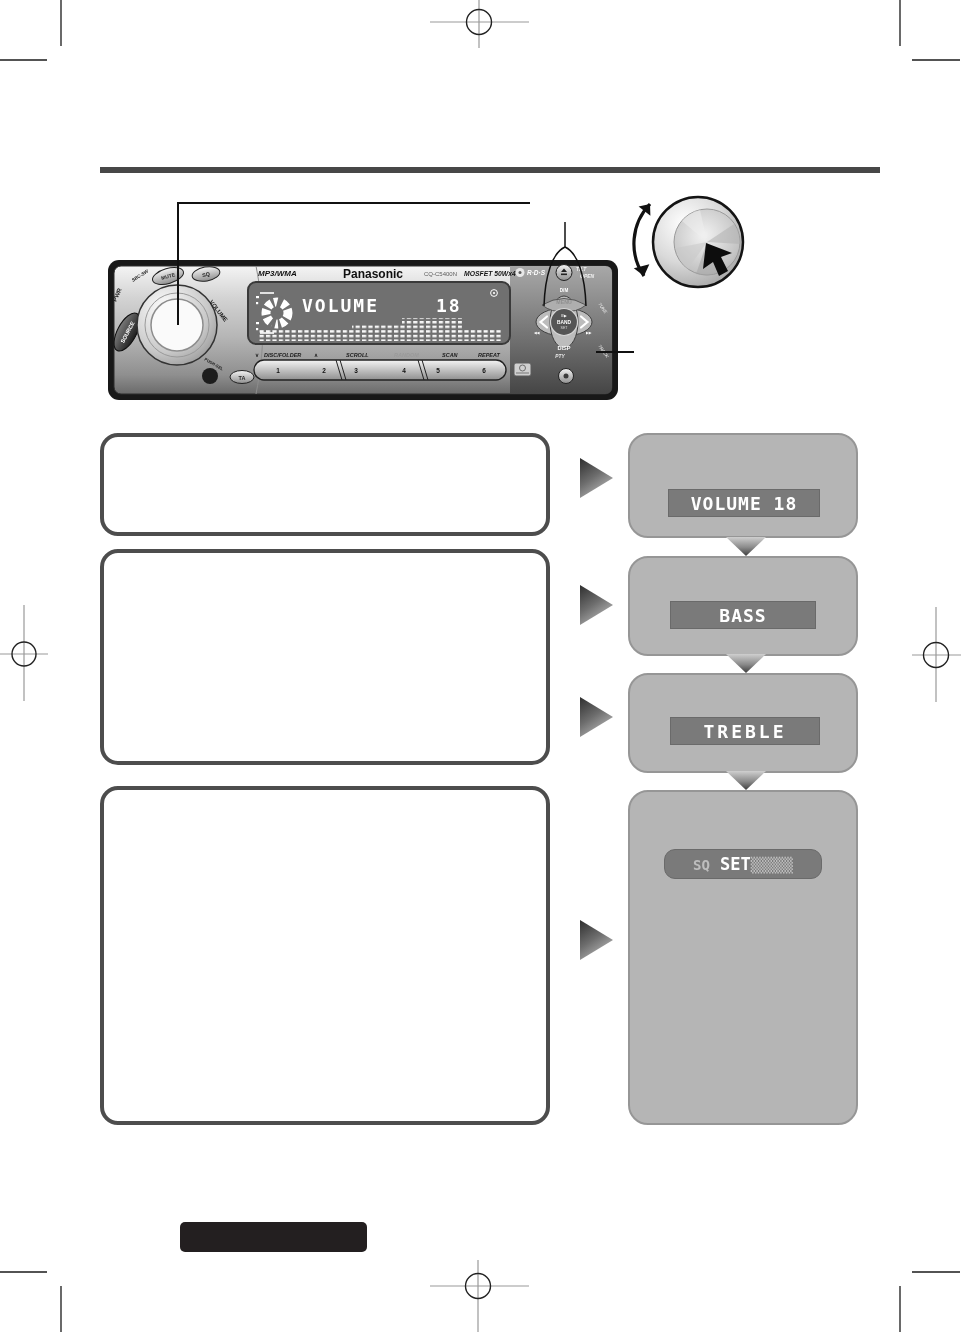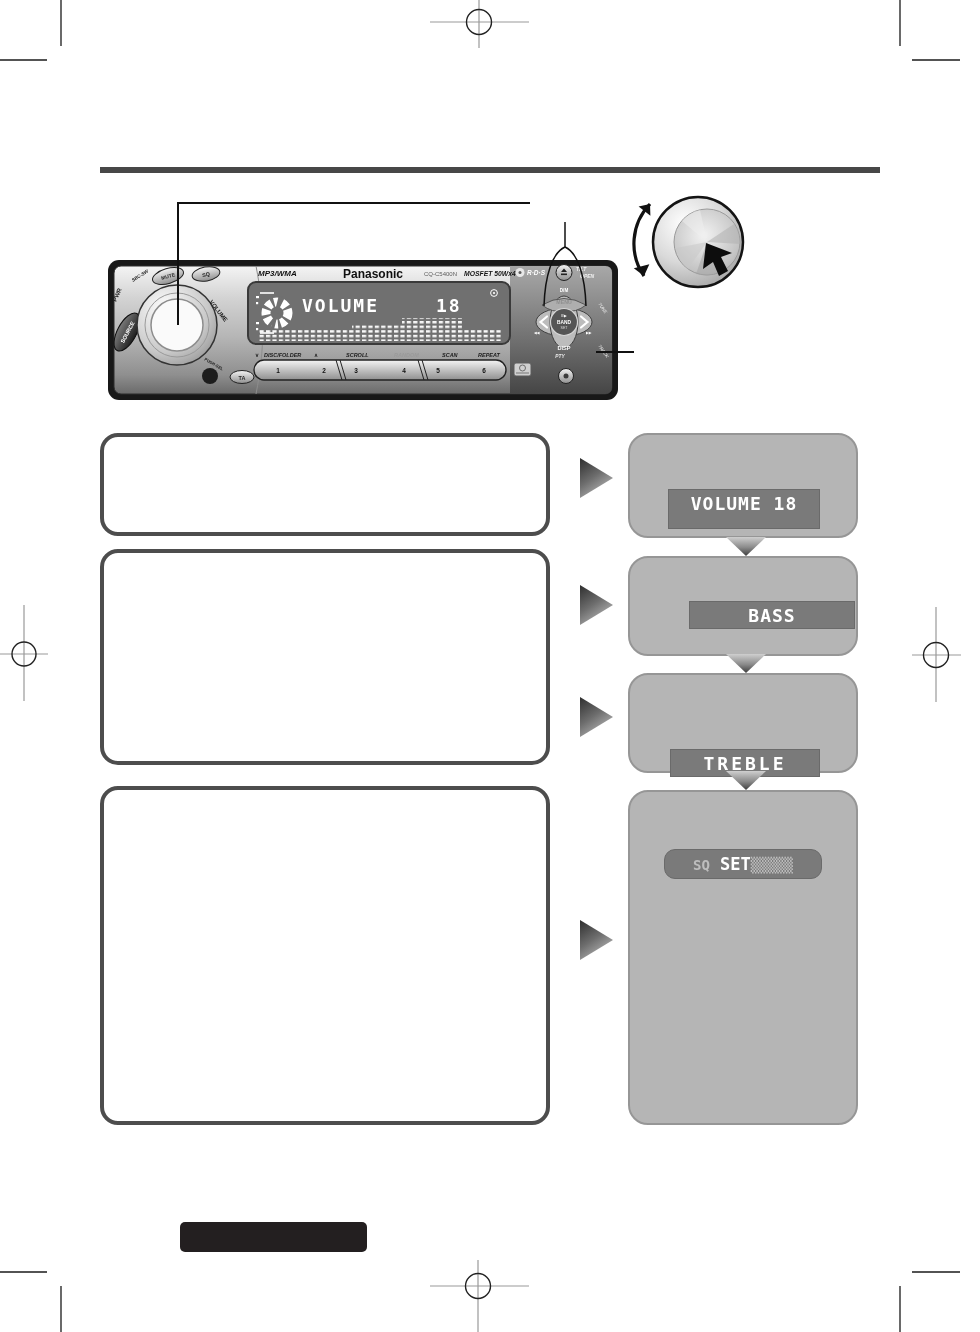--- a/index.html
+++ b/index.html
@@ -25,23 +25,23 @@
   
   .flow-panel { position:absolute; left:628px; width:230px; background:#b5b5b5;
                 border:2px solid #969696; border-radius:20px; }
   .fp1 { top:433px; height:105px; } .fp2 { top:556px; height:100px; }
   .fp3 { top:673px; height:100px; } .fp4 { top:790px; height:335px; }
 
   .lcd-strip { position:absolute; background:#7a7a7a; border:1px solid #6a6a6a;
                color:#fff; text-align:center; font-size:18px; letter-spacing:1px;
                white-space:nowrap; overflow:hidden;
                font-family:"DejaVu Sans Mono", monospace; font-weight:bold; }
-  .ls1 { left:668px; top:489px; width:152px; height:40px; line-height:27px; }
-  .ls2 { left:670px; top:601px; width:166px; height:28px; line-height:27px;margin-left:19px; }
-  .ls3 { left:670px; top:717px; width:150px; height:28px; line-height:27px; letter-spacing:3px;margin-top:32px; }
+  .ls1 { left:668px; top:489px; width:152px; height:28px; line-height:27px; }
+  .ls2 { left:670px; top:601px; width:146px; height:28px; line-height:27px; }
+  .ls3 { left:670px; top:717px; width:150px; height:28px; line-height:27px; letter-spacing:3px; }
   .ls4 { left:664px; top:849px; width:158px; height:30px; line-height:29px; font-size:17px; letter-spacing:0;border-radius:11px; }
   .dim { opacity:.5; font-size:14px; }
 
   
   .d-arrow { position:absolute; left:726px; width:40px; height:19px;
              background:linear-gradient(to bottom,#cfcfcf 0%,#8a8a8a 55%,#3d3d3d 100%);
              clip-path:polygon(0 0, 100% 0, 50% 100%); }
   .da1 { top:537px; } .da2 { top:654px; } .da3 { top:771px; }
 
   .black-box { position:absolute; left:180px; top:1222px; width:187px; height:30px;

